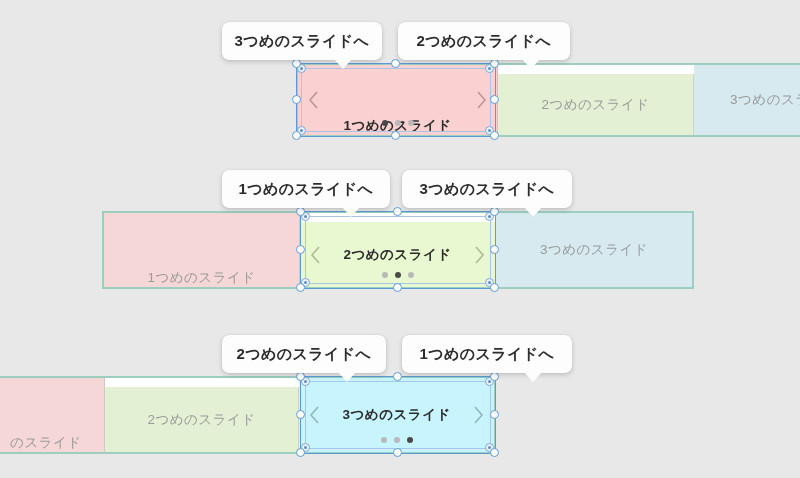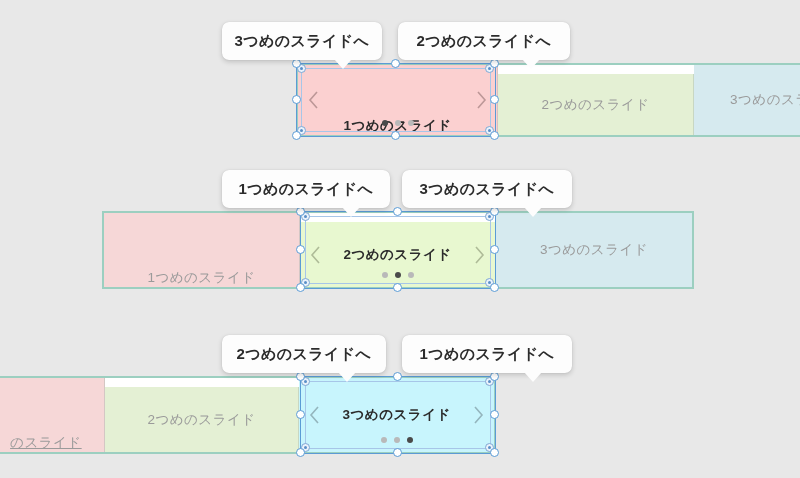--- a/index.html
+++ b/index.html
@@ -297,21 +297,21 @@
     <span>2つめのスライドへ</span>
     <span class="tail tail-r"></span>
   </div>
   <div class="callout" style="left:402px; top:335px; width:170px; height:38px;">
     <span>1つめのスライドへ</span>
     <span class="tail tail-r"></span>
   </div>
 
   <div class="carousel" style="left:-94px; top:376px; width:590px; height:78px;">
     <div class="slide pink" style="width:198px;">
-      <span class="slide-label" style="position:absolute; right:22px;text-decoration:underline;">のスライド</span>
+      <span class="slide-label" style="position:absolute; right:22px;">のスライド</span>
     </div>
     <div class="slide green" style="width:196px;">
       <span class="slide-label">2つめのスライド</span>
     </div>
     <div class="slide blue active" style="width:196px;">
       <span class="nav-arrow nav-prev">
         <svg viewBox="0 0 16 22">
             <polyline points="11,3 4,11 11,19" fill="none" stroke="#6a828a" stroke-width="1.6"></polyline>
           </svg>
       </span>

